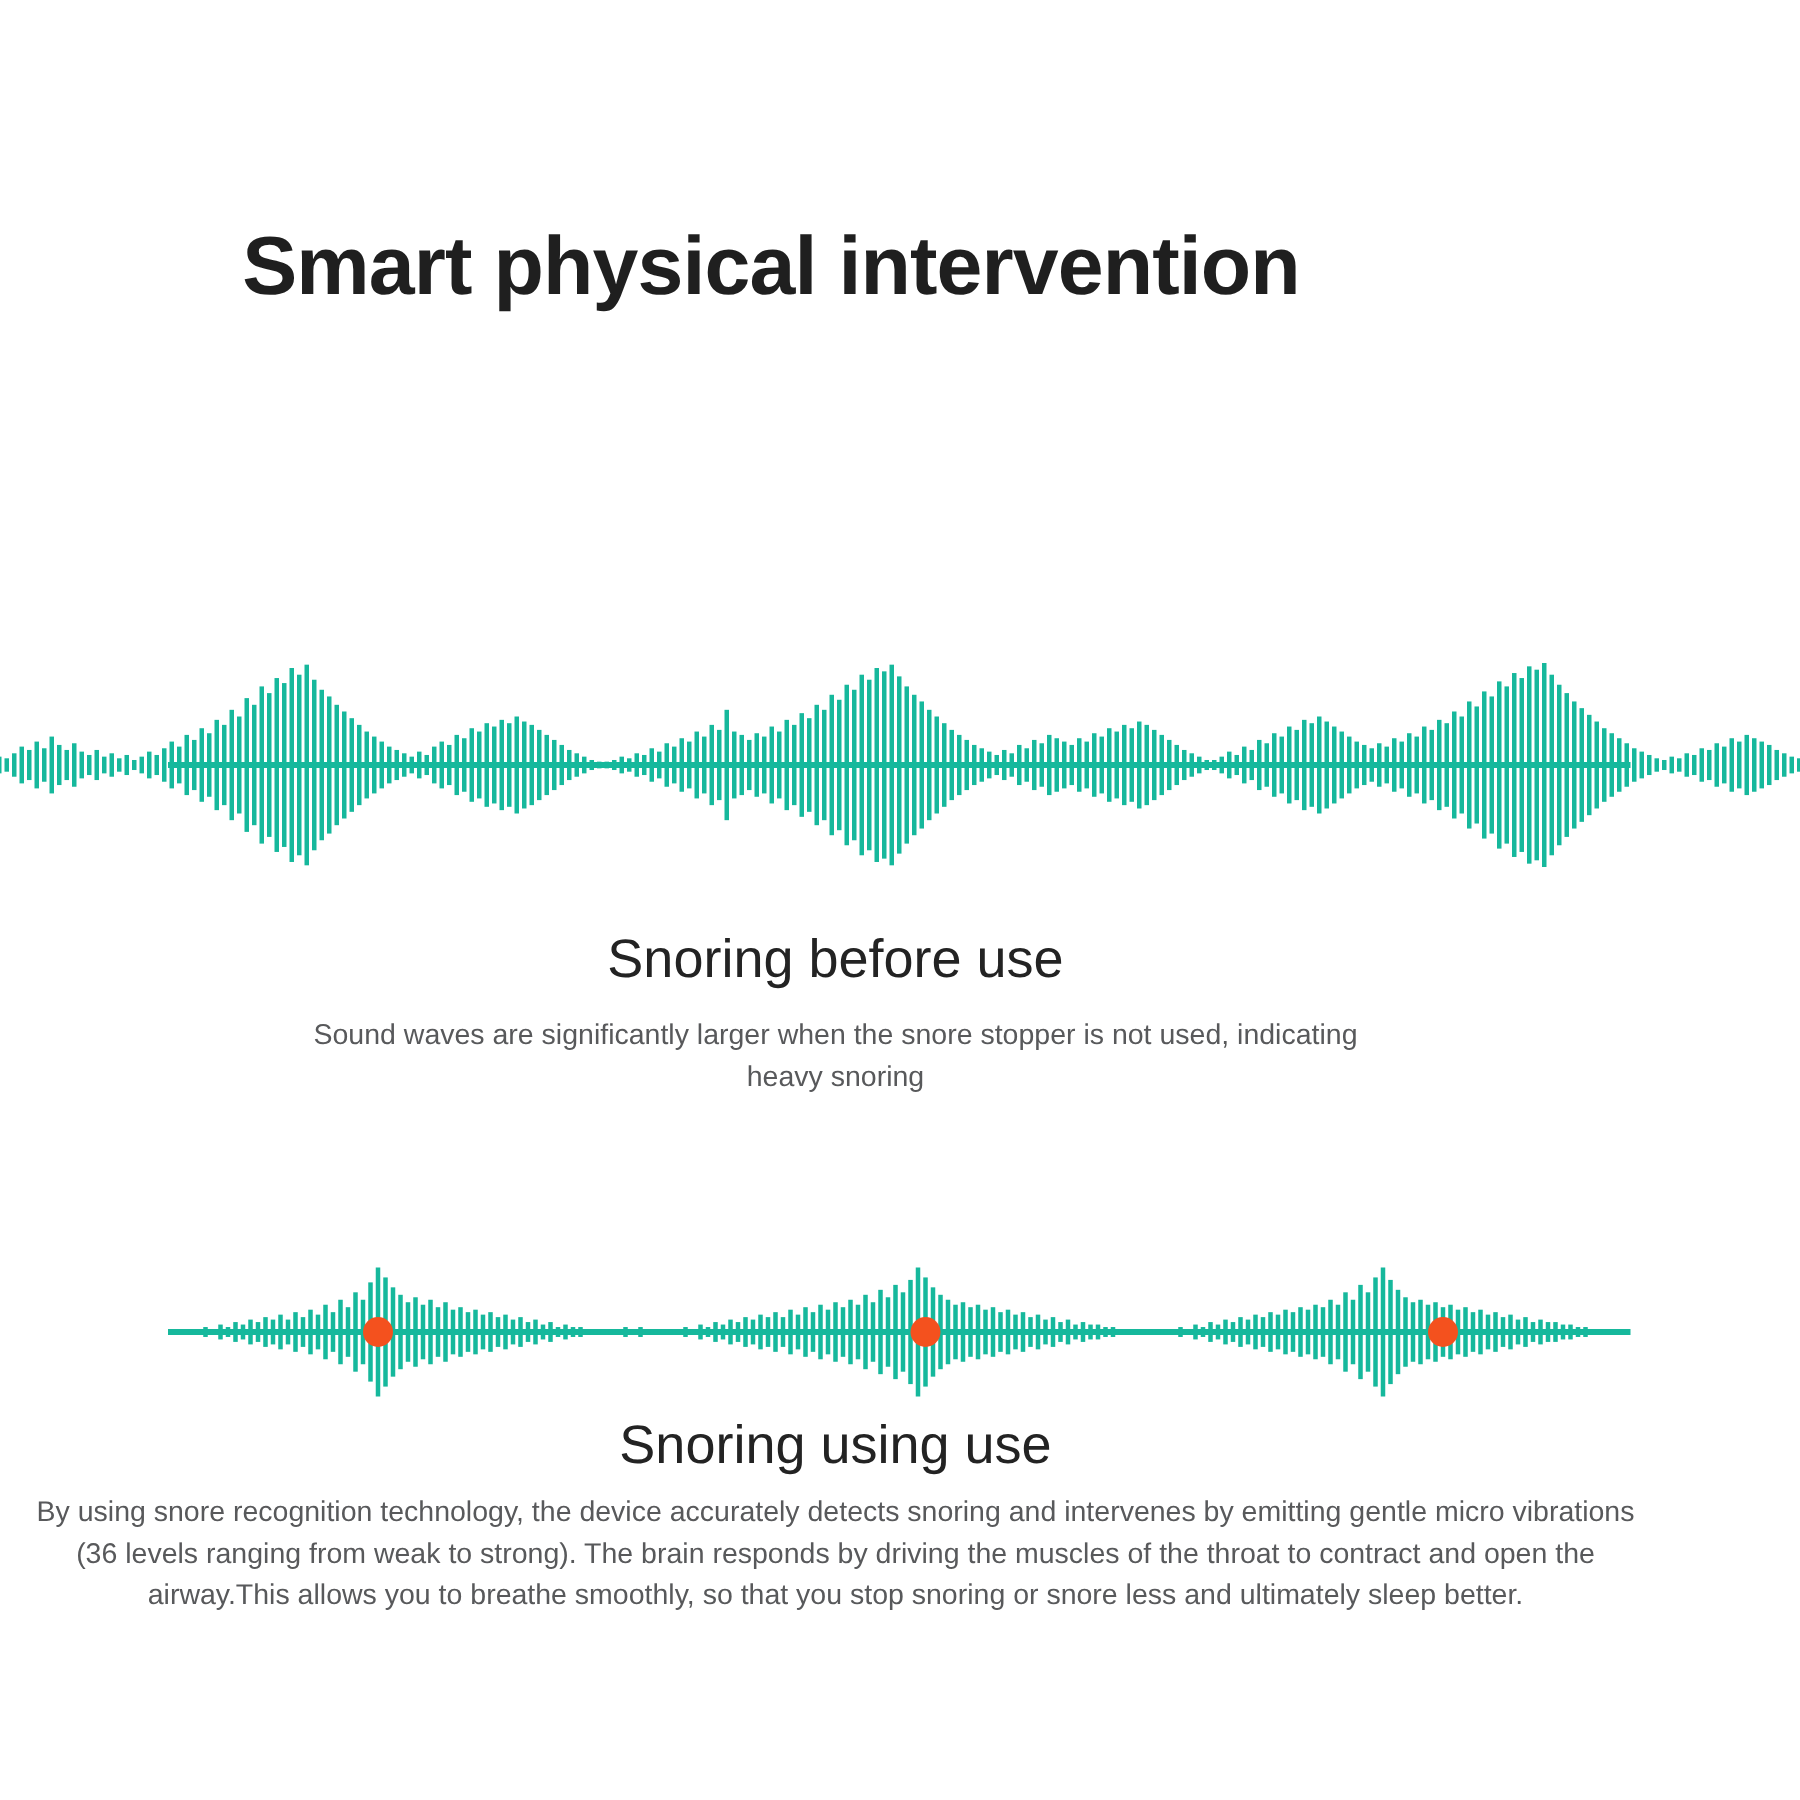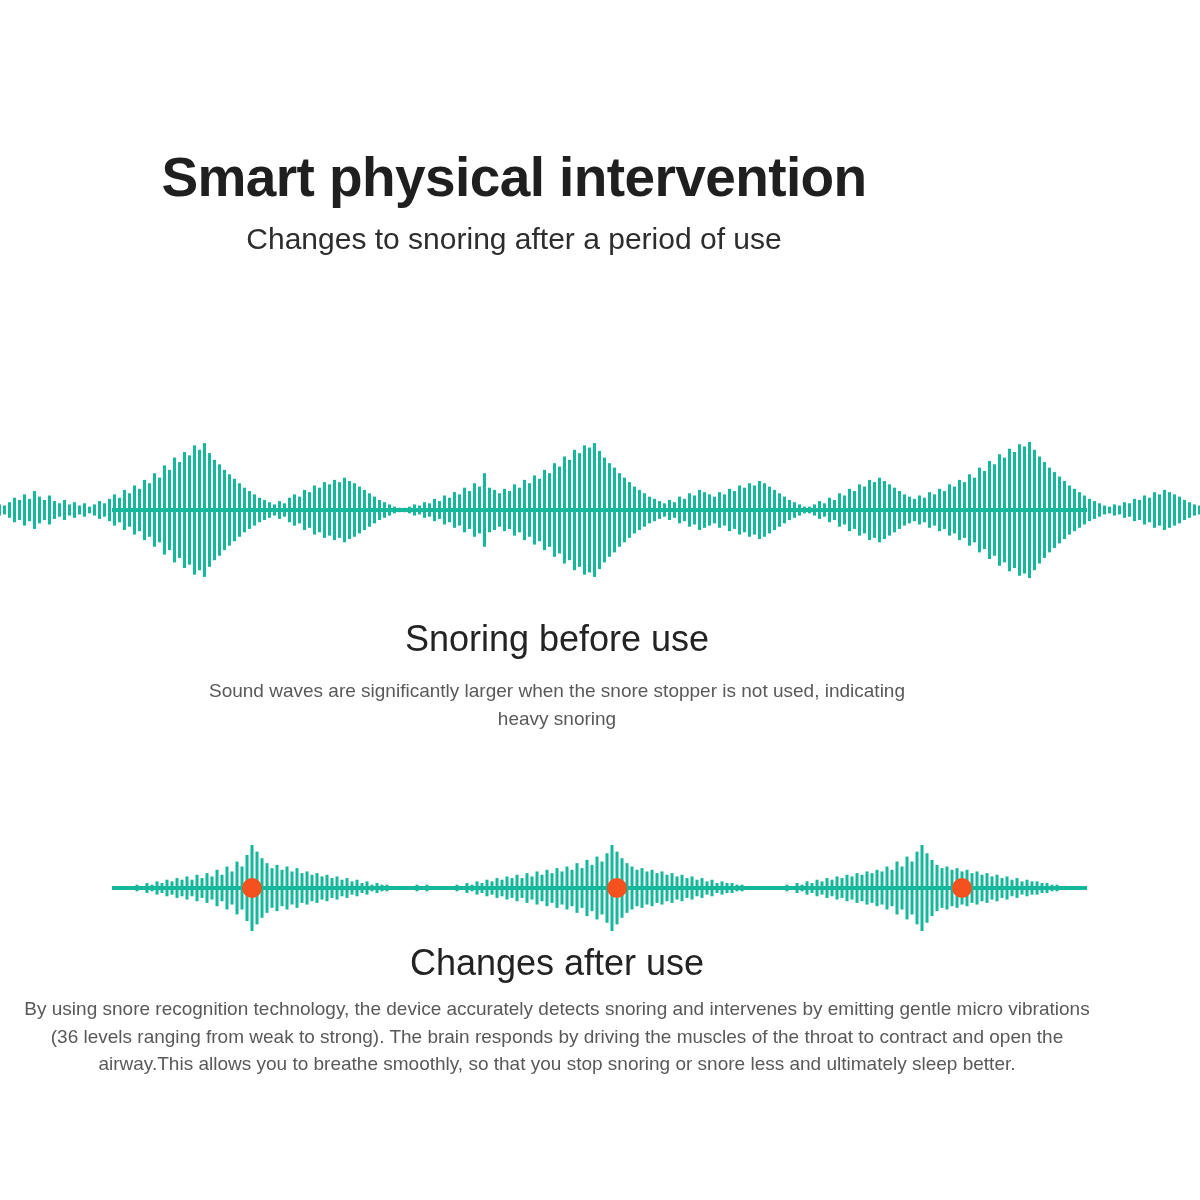--- a/index.html
+++ b/index.html
@@ -89,21 +89,20 @@
   #section-before .section-body { width: 700px; }
   #section-after  .section-body { width: 1090px; margin-top: 10px; }
 </style>
 </head>
 <body>
 
 <div class="page">
 
   <div class="header">
     <h1 class="main-title">Smart physical intervention</h1>
-    <p class="main-subtitle">Changes to snoring after a period of use</p>
   </div>
 
   <div class="wave-block" id="wave-before-block">
     <svg class="wave-svg" id="svg-wave-0" width="1200" height="140" viewBox="0 0 1200 140">
         <rect x="112" y="68" width="975" height="4" fill="#16b89c"></rect>
         <g>
           <rect x="-7.00" y="66.66" width="3" height="6.69" fill="#16b89c"></rect>
           <rect x="-2.00" y="64.43" width="3" height="11.15" fill="#16b89c"></rect>
           <rect x="3.00" y="65.54" width="3" height="8.92" fill="#16b89c"></rect>
           <rect x="8.00" y="62.20" width="3" height="15.61" fill="#16b89c"></rect>
@@ -550,17 +549,17 @@
           <rect x="1065.50" y="43.35" width="3" height="3.31" fill="#16b89c"></rect>
           <rect x="1070.50" y="43.35" width="3" height="3.31" fill="#16b89c"></rect>
         </g>
         <circle cx="252.00" cy="45" r="10" fill="#f4511e"></circle>
         <circle cx="617.00" cy="45" r="10" fill="#f4511e"></circle>
         <circle cx="962.00" cy="45" r="10" fill="#f4511e"></circle>
       </svg>
   </div>
 
   <div class="section" id="section-after">
-    <h2 class="section-title">Changes after use</h2>
+    <h2 class="section-title">Snoring using use</h2>
     <p class="section-body">By using snore recognition technology, the device accurately detects snoring and intervenes by emitting gentle micro vibrations (36 levels ranging from weak to strong). The brain responds by driving the muscles of the throat to contract and open the airway.This allows you to breathe smoothly, so that you stop snoring or snore less and ultimately sleep better.</p>
   </div>
 
 </div>
 
 </body></html>

